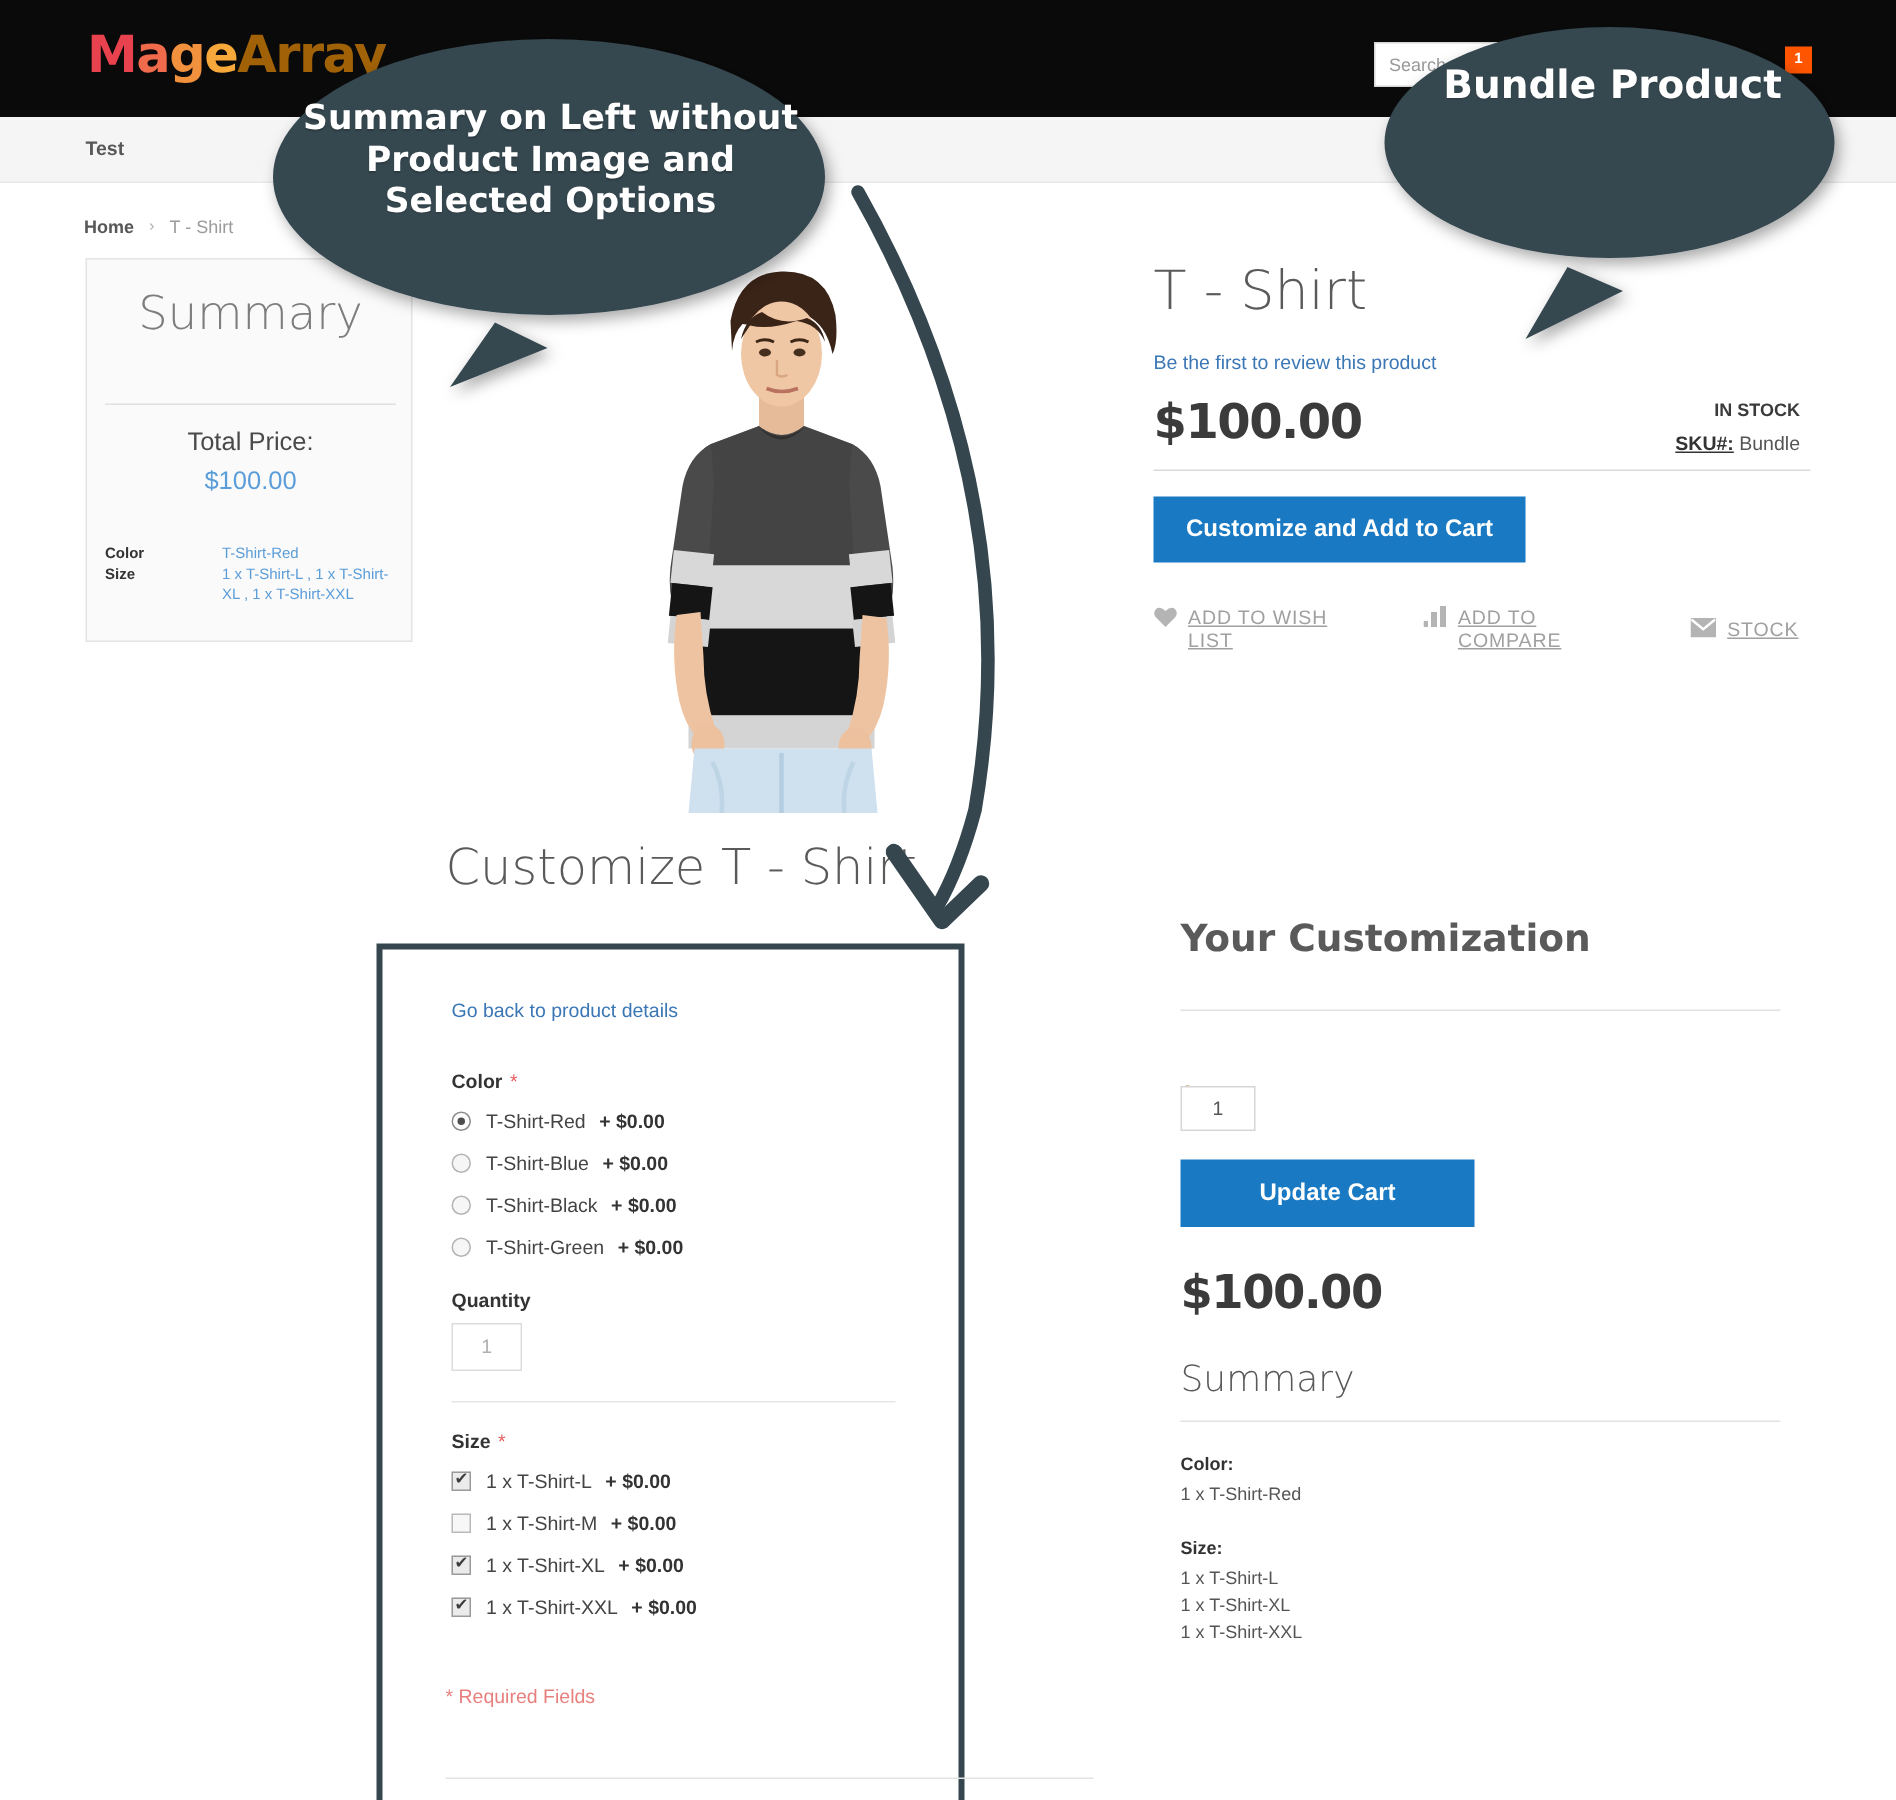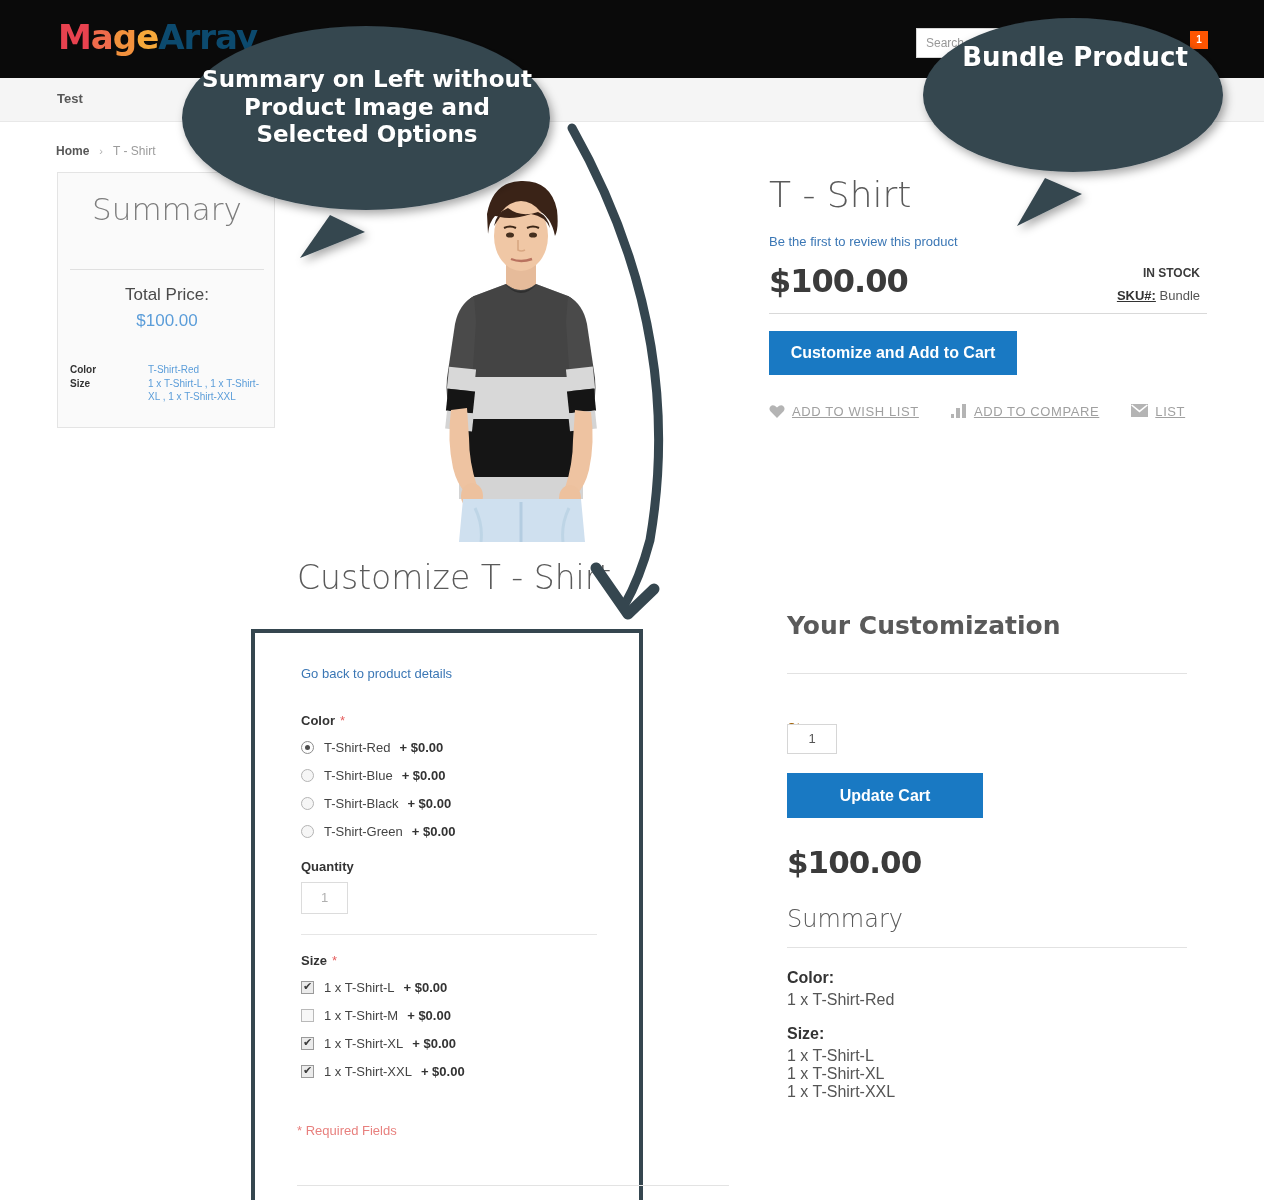--- a/index.html
+++ b/index.html
@@ -22,21 +22,21 @@
     position:absolute; left:58px; top:20px;
     font-size:34px; font-weight:bold; letter-spacing:-1px;
     font-family:"DejaVu Sans", sans-serif;
     line-height:1;
     white-space:nowrap;
   }
   .logo .m1{ color:#e8424f; }
   .logo .m2{ color:#ef6b4b; }
   .logo .m3{ color:#f2913d; }
   .logo .m4{ color:#f6a83a; }
-  .logo .a1{ color:#0c4a6e; }
+  .logo .a1{ color:#a16207; }
   .search-box{
     position:absolute; left:916px; top:28px; width:220px; height:30px;
     background:#ffffff; border:1px solid #d6d6d6;
     display:flex; align-items:center; padding:0 9px;
     font-size:12px; color:#999999;
   }
   .cart-wrap{
     position:absolute; left:1168px; top:22px; width:56px; height:42px;
   }
   .cart-badge{
@@ -243,21 +243,21 @@
   }
   .cust-sum-title{
     position:absolute; left:787px; top:905px;
     font-size:24px; font-weight:300; color:#5a5a5a;
     font-family:"DejaVu Sans", sans-serif;
   }
   .cust-sum-rule{
     position:absolute; left:787px; top:947px; width:400px; height:1px;
     background:#e2e2e2;
   }
-  .cust-sum-block{ position:absolute; left:787px; font-size:16px; }
+  .cust-sum-block{ position:absolute; left:787px; font-size:12px; }
   .cust-sum-block .csb-k{ font-weight:bold; color:#333333; margin-bottom:4px; }
   .cust-sum-block .csb-v{ color:#555555; line-height:18px; }
 
   
   .annot-layer{
     position:absolute; left:0; top:0; width:1264px; height:1200px;
     pointer-events:none;
   }
   .bubble-text{
     position:absolute; text-align:center; color:#ffffff;
@@ -397,21 +397,21 @@
     </span>
     <span>ADD TO COMPARE</span>
   </div>
   <div class="lr-item">
     <span class="lr-icon">
       <svg width="17" height="13" viewBox="0 0 17 13">
           <rect x="0" y="0" width="17" height="13" fill="#b4b4b4"></rect>
           <path d="M0.6 1 L8.5 7.4 L16.4 1" stroke="#ffffff" stroke-width="1.6" fill="none"></path>
         </svg>
     </span>
-    <span>LIST</span>
+    <span>STOCK</span>
   </div>
 </div>
 
 <div class="customize-heading">Customize T - Shirt</div>
 
 <div class="opt-box">
   <div class="goback-link">Go back to product details</div>
 
   <div class="opt-group-label" style="left:46px; top:80px;">
     <span>Color</span><span class="req-star">*</span>

